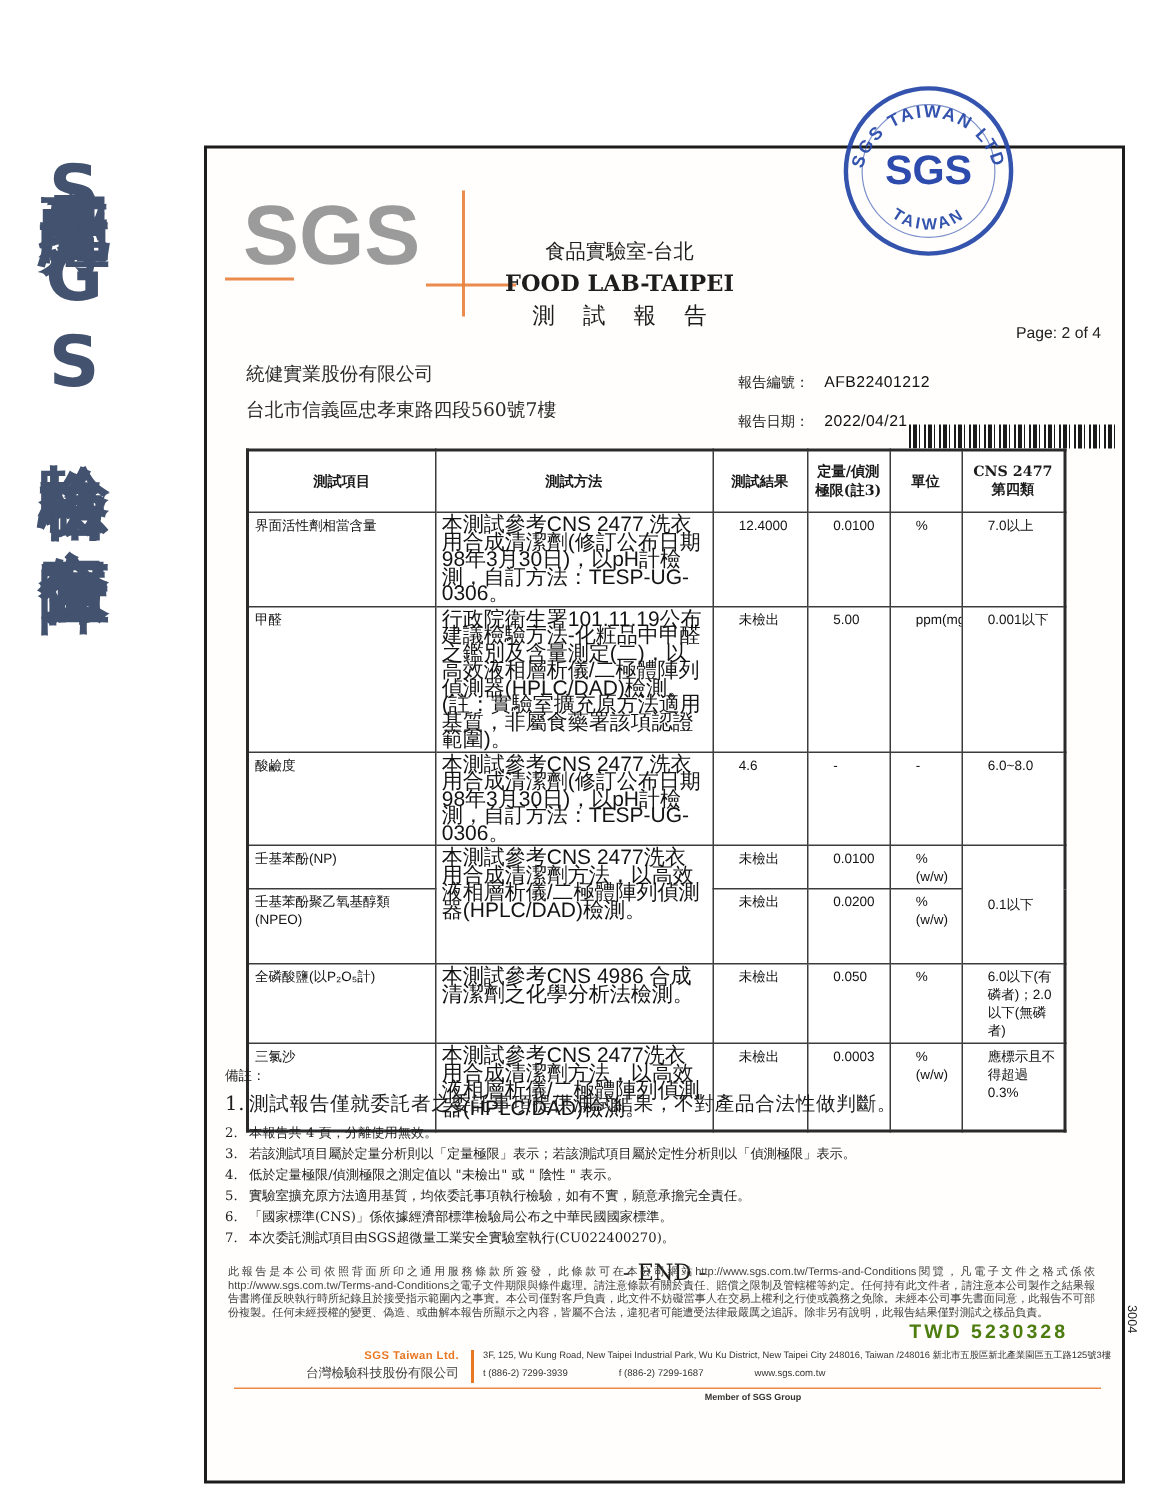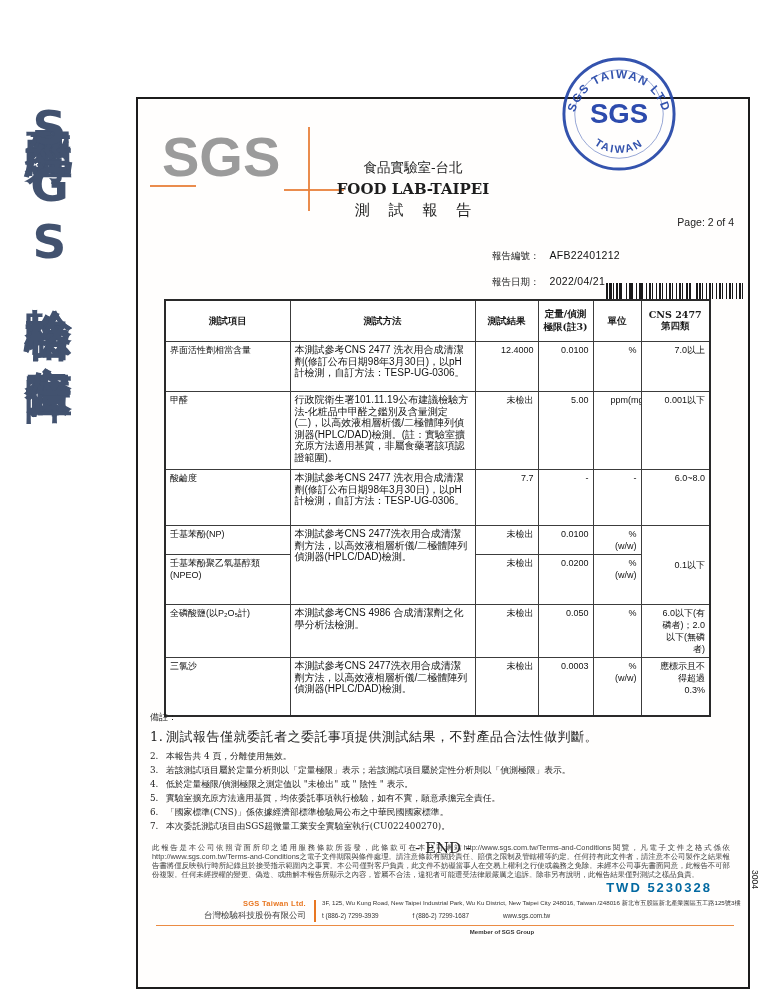--- a/index.html
+++ b/index.html
@@ -47,38 +47,38 @@
   .barcode{position:absolute;right:4px;top:184px;width:138px;height:16px;
            background:repeating-linear-gradient(90deg,#1a1a1a 0 1.5px,#fff 1.5px 3px,#1a1a1a 3px 5.5px,#fff 5.5px 6.5px,#1a1a1a 6.5px 7.5px,#fff 7.5px 10px);}
 
   
   .rtable{position:absolute;left:26px;top:200px;width:545px;border-collapse:collapse;
           table-layout:fixed;border:2px solid #2a2a2a;background:#fff;}
   .rtable th,.rtable td{border:1px solid #3c3c3c;padding:2px 4px;vertical-align:top;overflow:hidden;}
   .rtable th{font-family:"DejaVu Serif",serif;font-size:9.5px;font-weight:700;
              text-align:center;vertical-align:middle;height:36px;color:#1b1b1b;}
   td.item{font-size:9px;line-height:12px;text-align:left;color:#111;}
-  td.method{font-size:10px;line-height:11.5px;color:#131313;}
-  td.val{font-size:9px;text-align:right;color:#111;line-height:12px;padding-left:17px;}
+  td.method{font-size:14px;line-height:11.5px;color:#131313;}
+  td.val{font-size:9px;text-align:left;color:#111;line-height:12px;padding-left:17px;}
   tr.h50{height:50px;} tr.h78{height:78px;} tr.h56{height:56px;} tr.h28{height:28px;}
   tr.h50b{height:50px;} tr.h48{height:48px;} tr.h58{height:58px;}
 
   
   .notes{position:absolute;left:12px;top:612px;width:586px;font-family:"DejaVu Serif",serif;color:#1d1d1d;}
   .notes-label{font-size:9px;margin-bottom:4px;}
   .note{position:relative;padding-left:16px;font-size:8.8px;line-height:14px;}
   .note .nnum{position:absolute;left:0;top:0;}
   .note.big{font-size:13px;line-height:17px;margin-bottom:4px;letter-spacing:.5px;}
   .endmark{text-align:center;font-size:15px;margin-top:6px;font-family:"DejaVu Serif",serif;}
 
   
   .disclaimer{position:absolute;left:14px;top:744px;width:578px;font-size:7.4px;
               line-height:9px;color:#3f3f3f;text-align:justify;}
   .doccode{position:absolute;right:36px;top:781px;font-size:13px;letter-spacing:2px;
-           color:#0369a1;font-weight:600;}
+           color:#4d7c0f;font-weight:600;}
 
   
   .f-left{position:absolute;left:18px;top:800px;width:150px;text-align:right;}
   .f-en{font-size:7.5px;font-weight:bold;color:#e87722;letter-spacing:.3px;}
   .f-zh{font-size:8.5px;color:#3c3c3c;font-family:Liberation Mono, monospace;margin-top:2px;}
   .f-div{position:absolute;left:176px;top:801px;width:1.5px;height:22px;background:#e87722;}
   .f-right{position:absolute;left:184px;top:800px;width:414px;color:#333;}
   .f-addr{font-size:6.2px;white-space:nowrap;}
   .f-row2{display:flex;gap:34px;font-size:6.4px;margin-top:4px;}
   .f-rule{position:absolute;left:18px;top:826px;width:578px;height:1.2px;background:#e87722;opacity:.85;}
@@ -119,20 +119,24 @@
     <div class="reg reg-h2"></div>
 
     <div class="titleblock">
       <div class="t1">食品實驗室-台北</div>
       <div class="t2">FOOD LAB-TAIPEI</div>
       <div class="t3">測 試 報 告</div>
     </div>
 
     <div class="pagelabel">Page: 2 of 4</div>
 
+    <div class="client">
+      <div class="c1">統健實業股份有限公司</div>
+      <div class="c2">台北市信義區忠孝東路四段560號7樓</div>
+    </div>
 
     <div class="meta">
       <div class="meta-row">
         <span class="mlabel">報告編號：</span><span class="mval">AFB22401212</span>
       </div>
       <div class="meta-row">
         <span class="mlabel">報告日期：</span><span class="mval">2022/04/21</span>
       </div>
     </div>
 
@@ -170,21 +174,21 @@
           <td class="item">甲醛</td>
           <td class="method">行政院衛生署101.11.19公布建議檢驗方法-化粧品中甲醛之鑑別及含量測定(二)，以高效液相層析儀/二極體陣列偵測器(HPLC/DAD)檢測。(註：實驗室擴充原方法適用基質，非屬食藥署該項認證範圍)。</td>
           <td class="val">未檢出</td>
           <td class="val">5.00</td>
           <td class="val">ppm(mg/kg)</td>
           <td class="val">0.001以下</td>
         </tr>
         <tr class="h56">
           <td class="item">酸鹼度</td>
           <td class="method">本測試參考CNS 2477 洗衣用合成清潔劑(修訂公布日期98年3月30日)，以pH計檢測，自訂方法：TESP-UG-0306。</td>
-          <td class="val">7.7</td>
+          <td class="val">4.6</td>
           <td class="val">-</td>
           <td class="val">-</td>
           <td class="val">6.0~8.0</td>
         </tr>
         <tr class="h28">
           <td class="item">壬基苯酚(NP)</td>
           <td class="method" rowspan="2">本測試參考CNS 2477洗衣用合成清潔劑方法，以高效液相層析儀/二極體陣列偵測器(HPLC/DAD)檢測。</td>
           <td class="val">未檢出</td>
           <td class="val">0.0100</td>
           <td class="val">%(w/w)</td>

